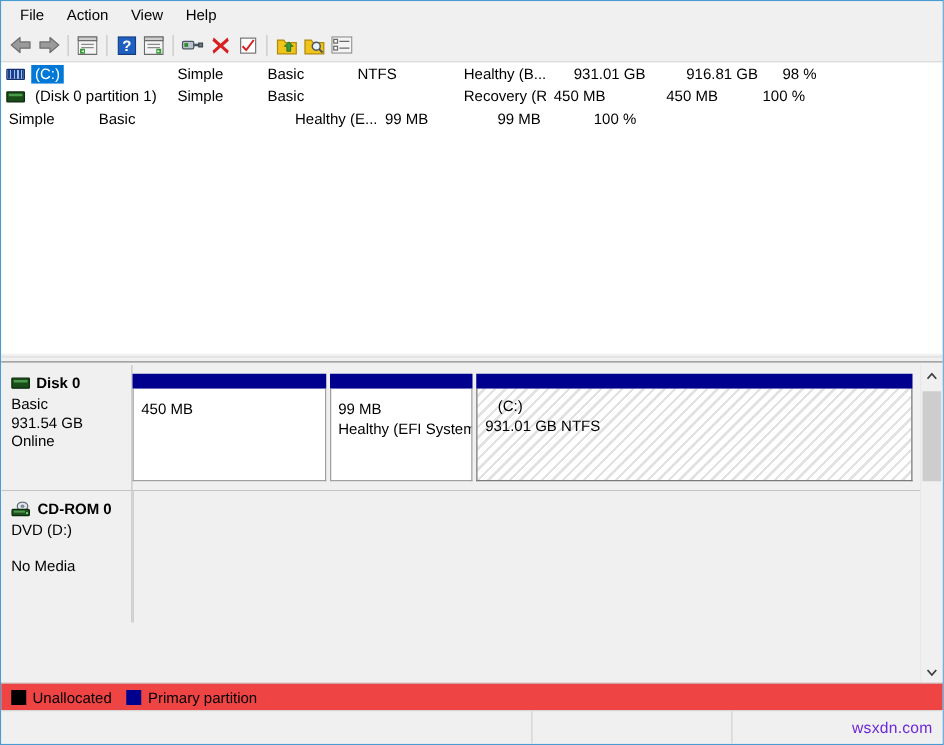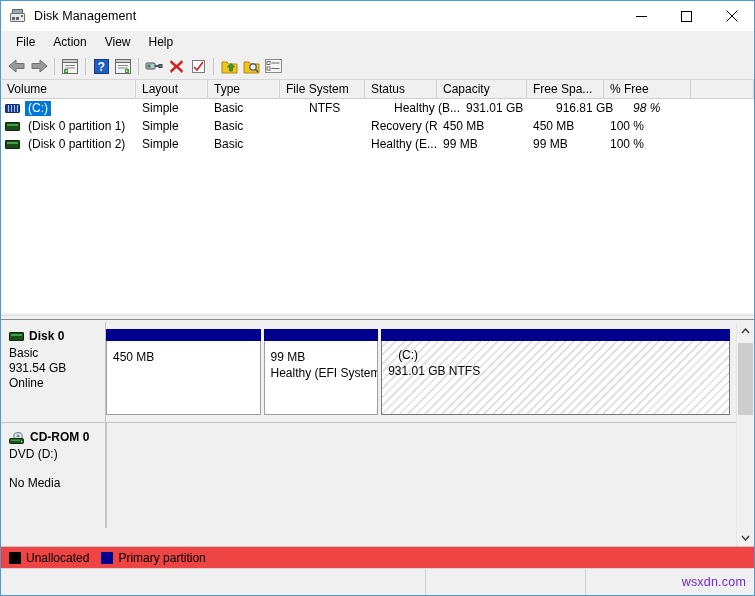--- a/index.html
+++ b/index.html
@@ -159,48 +159,20 @@
   .sb-1{flex:1 1 auto;}
   .sb-2{width:160px;flex:0 0 160px;}
   .sb-3{flex:0 0 160px;display:flex;align-items:center;justify-content:flex-end;padding-right:8px;}
   .wm{font-size:12.5px;color:#6d28d9;letter-spacing:.2px;}
 </style>
 </head>
 <body>
 
 <div class="window">
 
-  <div class="titlebar">
-    <div class="title-icon">
-      <div class="ti-top"></div>
-      <div class="ti-body"></div>
-      <div class="ti-s1"></div>
-        <div class="ti-s2"></div>
-        <div class="ti-led"></div>
-    </div>
-    <div class="title-text">Disk Management</div>
-    <div class="win-btns">
-      <div class="wb">
-        <svg width="11" height="11" viewBox="0 0 11 11">
-            <line x1="0" y1="5.5" x2="11" y2="5.5" stroke="#000" stroke-width="1"></line>
-          </svg>
-      </div>
-      <div class="wb">
-        <svg width="11" height="11" viewBox="0 0 11 11">
-            <rect x="0.5" y="0.5" width="10" height="10" fill="none" stroke="#000" stroke-width="1"></rect>
-          </svg>
-      </div>
-      <div class="wb">
-        <svg width="12" height="12" viewBox="0 0 12 12">
-            <line x1="0.5" y1="0.5" x2="11.5" y2="11.5" stroke="#000" stroke-width="1"></line>
-            <line x1="11.5" y1="0.5" x2="0.5" y2="11.5" stroke="#000" stroke-width="1"></line>
-          </svg>
-      </div>
-    </div>
-  </div>
 
   <div class="menubar">
     <div class="menu-item">File</div>
     <div class="menu-item">Action</div>
     <div class="menu-item">View</div>
     <div class="menu-item">Help</div>
   </div>
 
   <div class="toolbar">
 
@@ -291,65 +263,50 @@
         <rect x="2" y="2.5" width="3" height="3" fill="#ffffff" stroke="#6a6a6a"></rect>
         <rect x="2" y="8" width="3" height="3" fill="#ffffff" stroke="#6a6a6a"></rect>
         <line x1="6.5" y1="4" x2="14.5" y2="4" stroke="#6a6a6a"></line>
         <line x1="6.5" y1="9.5" x2="14.5" y2="9.5" stroke="#6a6a6a"></line>
       </svg>
     </div>
   </div>
 
   <div class="listpane">
 
-    <div class="hdr-row">
-      <div class="hdr-cell" style="width:135px;flex:0 0 135px;">Volume</div>
-      <div class="hdr-cell" style="width:72px;flex:0 0 72px;">Layout</div>
-      <div class="hdr-cell" style="width:72px;flex:0 0 72px;">Type</div>
-      <div class="hdr-cell" style="width:85px;flex:0 0 85px;">File System</div>
-      <div class="hdr-cell" style="width:72px;flex:0 0 72px;">Status</div>
-      <div class="hdr-cell" style="width:90px;flex:0 0 90px;">Capacity</div>
-      <div class="hdr-cell" style="width:77px;flex:0 0 77px;">Free Spa...</div>
-      <div class="hdr-cell" style="width:87px;flex:0 0 87px;">% Free</div>
-      <div class="hdr-filler"></div>
-    </div>
 
     <div class="vrow">
       <div class="vcell vol-cell" style="width:135px;flex:0 0 135px;">
         <div class="vicon vicon-sel"></div>
         <span class="vol-label sel">(C:)</span>
       </div>
       <div class="vcell" style="width:72px;flex:0 0 72px;">Simple</div>
       <div class="vcell" style="width:72px;flex:0 0 72px;">Basic</div>
-      <div class="vcell" style="width:85px;flex:0 0 85px;margin-left:23px;">NTFS</div>
+      <div class="vcell" style="width:85px;flex:0 0 85px;">NTFS</div>
       <div class="vcell" style="width:72px;flex:0 0 72px;">Healthy (B...</div>
-      <div class="vcell" style="width:90px;flex:0 0 90px;">931.01 GB</div>
+      <div class="vcell" style="width:90px;flex:0 0 90px;margin-left:16px;">931.01 GB</div>
       <div class="vcell" style="width:77px;flex:0 0 77px;">916.81 GB</div>
-      <div class="vcell" style="width:87px;flex:0 0 87px;font-style:italic;">98 %</div>
+      <div class="vcell" style="width:87px;flex:0 0 87px;">98 %</div>
     </div>
 
     <div class="vrow">
       <div class="vcell vol-cell" style="width:135px;flex:0 0 135px;">
         <div class="vicon vicon-plain"></div>
         <span class="vol-label">(Disk 0 partition 1)</span>
       </div>
       <div class="vcell" style="width:72px;flex:0 0 72px;">Simple</div>
       <div class="vcell" style="width:72px;flex:0 0 72px;">Basic</div>
       <div class="vcell" style="width:85px;flex:0 0 85px;"></div>
       <div class="vcell" style="width:72px;flex:0 0 72px;">Recovery (R...</div>
       <div class="vcell" style="width:90px;flex:0 0 90px;">450 MB</div>
       <div class="vcell" style="width:77px;flex:0 0 77px;">450 MB</div>
       <div class="vcell" style="width:87px;flex:0 0 87px;">100 %</div>
     </div>
 
     <div class="vrow">
-      <div class="vcell vol-cell" style="width:135px;flex:0 0 135px;">
-        <div class="vicon vicon-plain"></div>
-        <span class="vol-label">(Disk 0 partition 2)</span>
-      </div>
       <div class="vcell" style="width:72px;flex:0 0 72px;">Simple</div>
       <div class="vcell" style="width:72px;flex:0 0 72px;">Basic</div>
       <div class="vcell" style="width:85px;flex:0 0 85px;"></div>
       <div class="vcell" style="width:72px;flex:0 0 72px;">Healthy (E...</div>
       <div class="vcell" style="width:90px;flex:0 0 90px;">99 MB</div>
       <div class="vcell" style="width:77px;flex:0 0 77px;">99 MB</div>
       <div class="vcell" style="width:87px;flex:0 0 87px;">100 %</div>
     </div>
 
   </div>

